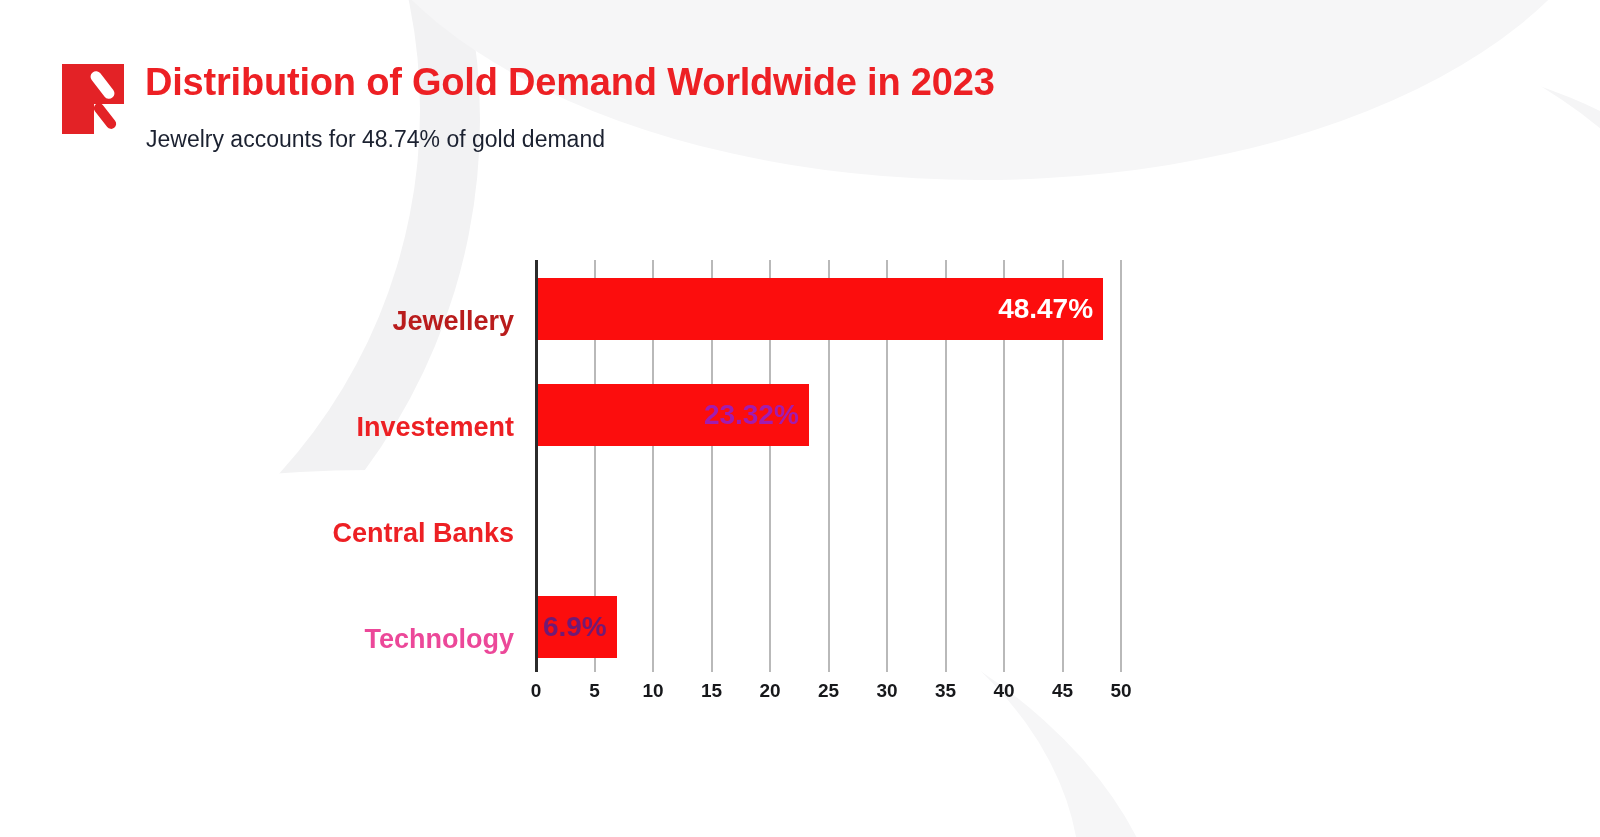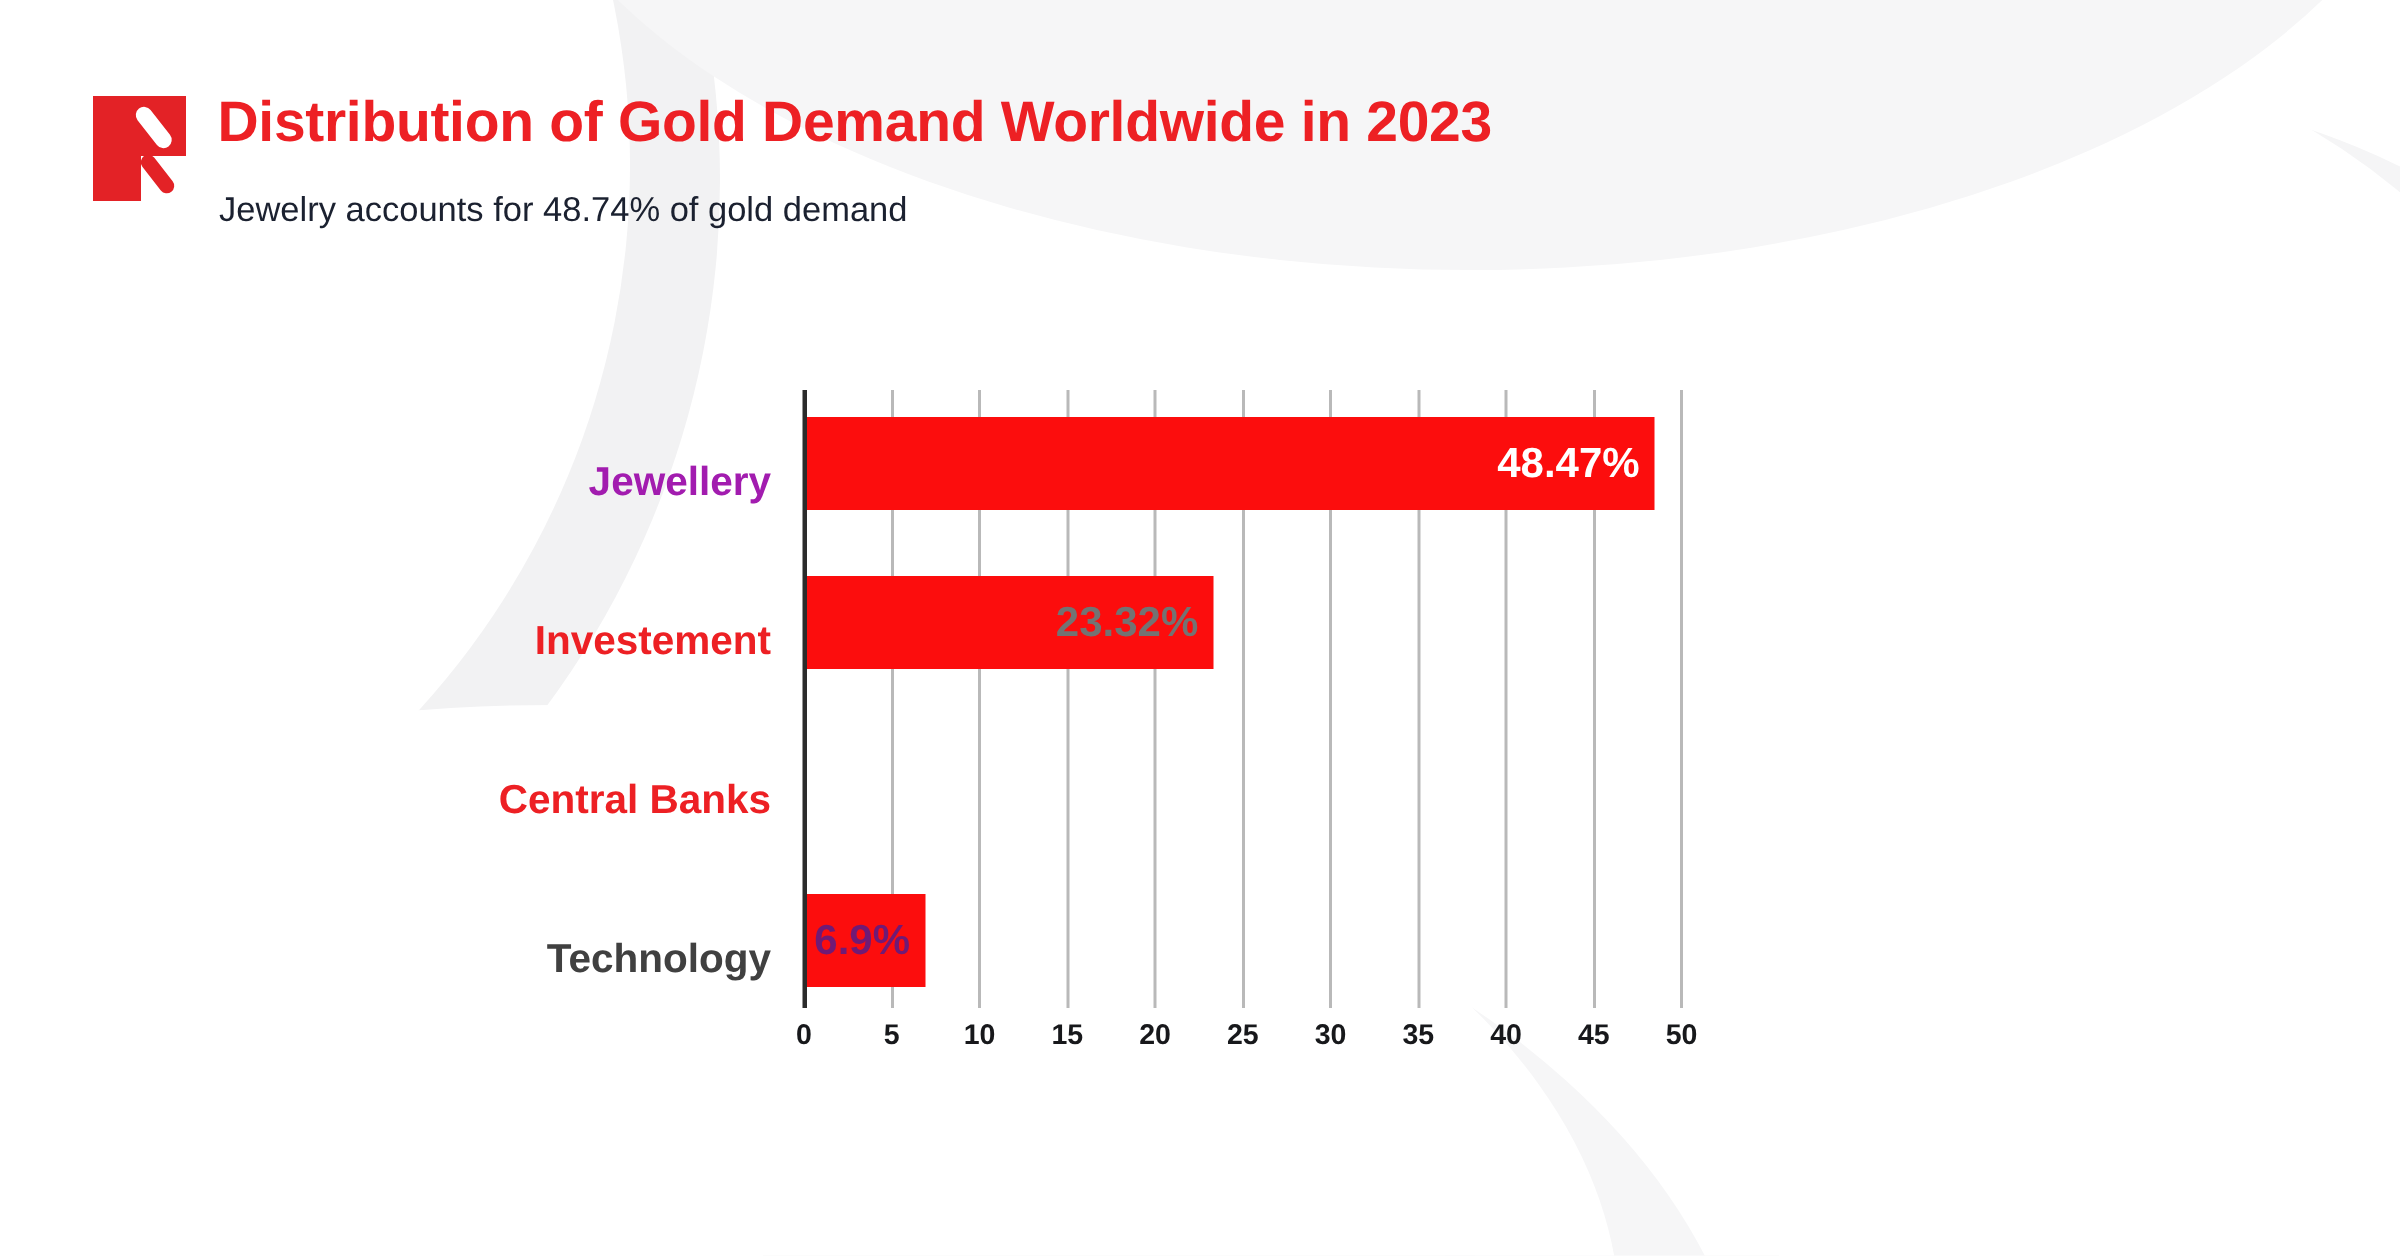--- a/index.html
+++ b/index.html
@@ -222,26 +222,26 @@
       <div class="gridline" style="left: 525.5px; background: rgb(185, 185, 185);"></div>
       <div class="tick-label" style="left: 526.5px;">45</div>
       <div class="gridline" style="left: 584px; background: rgb(185, 185, 185);"></div>
       <div class="tick-label" style="left: 585px;">50</div>
       <div class="bar-row" style="top: 18px; width: 567.099px;">
         <div class="bar" style="width: 567.099px; background: rgb(252, 13, 13);"></div>
         <div class="bar-value" style="color: rgb(255, 255, 255);">48.47%</div>
       </div>
       <div class="bar-row" style="top: 124px; width: 272.844px;">
         <div class="bar" style="width: 272.844px; background: rgb(252, 13, 13);"></div>
-        <div class="bar-value" style="color: #737373; margin-left: 44px;">23.32%</div>
+        <div class="bar-value" style="color: #a21caf; margin-left: 44px;">23.32%</div>
       </div>
       <div class="bar-row" style="top: 336px; width: 80.73px;">
         <div class="bar" style="width: 80.73px; background: rgb(252, 13, 13);"></div>
         <div class="bar-value" style="color: #701a75;">6.9%</div>
       </div>
     </div>
   <div id="category-labels">
-      <div class="cat-label" style="color: #a21caf; top: 290px; right: 1086px; position: absolute;">Jewellery</div>
+      <div class="cat-label" style="color: #b91c1c; top: 290px; right: 1086px; position: absolute;">Jewellery</div>
       <div class="cat-label" style="color: rgb(237, 32, 36); top: 396px; right: 1086px; position: absolute;">Investement</div>
       <div class="cat-label" style="color: rgb(237, 32, 36); top: 502px; right: 1086px; position: absolute;">Central Banks</div>
-      <div class="cat-label" style="color: #404040; top: 608px; right: 1086px; position: absolute;">Technology</div>
+      <div class="cat-label" style="color: #ec4899; top: 608px; right: 1086px; position: absolute;">Technology</div>
     </div>
 </div>
 
 </body></html>

